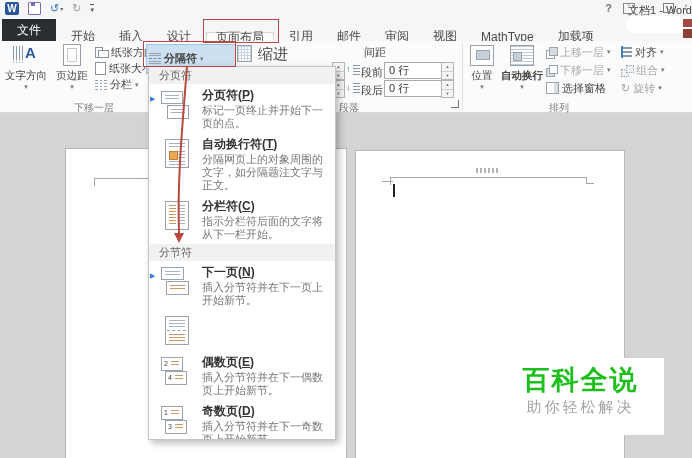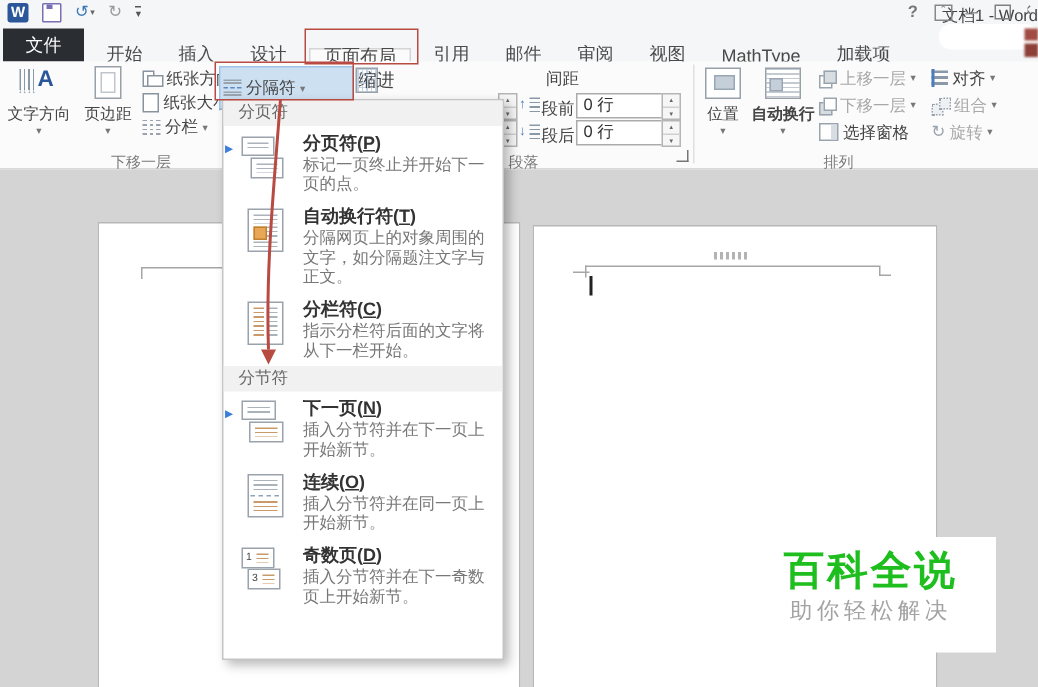--- a/index.html
+++ b/index.html
@@ -214,35 +214,35 @@
     <div class="smallbtn" style="left:95px;top:36px;">
       <span class="sic ic-cols">
           <i></i>
           <i></i>
           <i></i>
         </span>
       <span>分栏</span>
       <span class="caret">▾</span>
     </div>
 
-    <div class="smallbtn" id="breaks-btn" style="left: 146px; top: 3px; width: 84px; height: 19px; padding: 4px 2px; border: 1px solid rgb(159, 195, 231); background: rgb(205, 224, 242);">
+    <div class="smallbtn" id="breaks-btn" style="left: 146px; top: 3px; width: 84px; height: 19px; padding: 4px 2px; border: 1px solid rgb(159, 195, 231); background: rgb(205, 224, 242); font-weight: bold;">
       <span class="sic ic-breaks">
           <i class="t"></i>
           <i class="d"></i>
           <i class="b"></i>
         </span>
       <span>分隔符</span>
       <span class="caret">▾</span>
     </div>
 
     <div class="smallbtn" style="left:237px;top:2px;height:20px;">
       <span class="sic ic-grid"></span>
     </div>
 
-    <div class="grplabel" style="left:239px;top:4px;color:#444;font-size:12px;">缩进</div>
+    <div class="grplabel" style="left:258px;top:4px;color:#444;font-size:15px;">缩进</div>
     <div class="grplabel" style="left:364px;top:4px;color:#444;font-size:11px;">间距</div>
 
     <div class="spin" style="left:332px;top:21px;">
         <div>▲</div>
         <div>▼</div>
       </div>
     <div class="spin" style="left:332px;top:39px;">
         <div>▲</div>
         <div>▼</div>
       </div>
@@ -416,23 +416,35 @@
         </div>
       </div>
       <div class="menu-item">
         <div class="mi">
           <div class="ipage" style="left: 6px; top: 2px; width: 22px; height: 27px;">
             <div class="lines lg" style="left: 3px; top: 3px; width: 16px; height: 8px;"></div>
             <div class="dashline" style="left: 1px; top: 13px; width: 19px;"></div>
             <div class="lines lt" style="left: 3px; top: 17px; width: 16px; height: 7px;"></div>
           </div>
         </div>
-        <div class="mtext">
-          <div class="mi-title">连续(<u>O</u>)</div>
-          <div class="mi-desc">插入分节符并在同一页上开始新节。</div>
+      </div>
+      <div class="menu-item">
+        <div class="mi">
+          <div class="ipage" style="left: 2px; top: 2px; width: 20px; height: 12px;">
+            <span class="pnum">2</span>
+            <div class="lines lt" style="inset: 3px 3px 3px 9px;"></div>
+          </div>
+          <div class="ipage" style="left: 6px; top: 16px; width: 20px; height: 12px;">
+            <span class="pnum">4</span>
+            <div class="lines lt" style="inset: 3px 3px 3px 9px;"></div>
+          </div>
+        </div>
+        <div class="mtext">
+          <div class="mi-title">偶数页(<u>E</u>)</div>
+          <div class="mi-desc">插入分节符并在下一偶数页上开始新节。</div>
         </div>
       </div>
       <div class="menu-item">
         <div class="mi">
           <div class="ipage" style="left: 2px; top: 2px; width: 20px; height: 12px;">
             <span class="pnum">1</span>
             <div class="lines lt" style="inset: 3px 3px 3px 9px;"></div>
           </div>
           <div class="ipage" style="left: 6px; top: 16px; width: 20px; height: 12px;">
             <span class="pnum">3</span>

